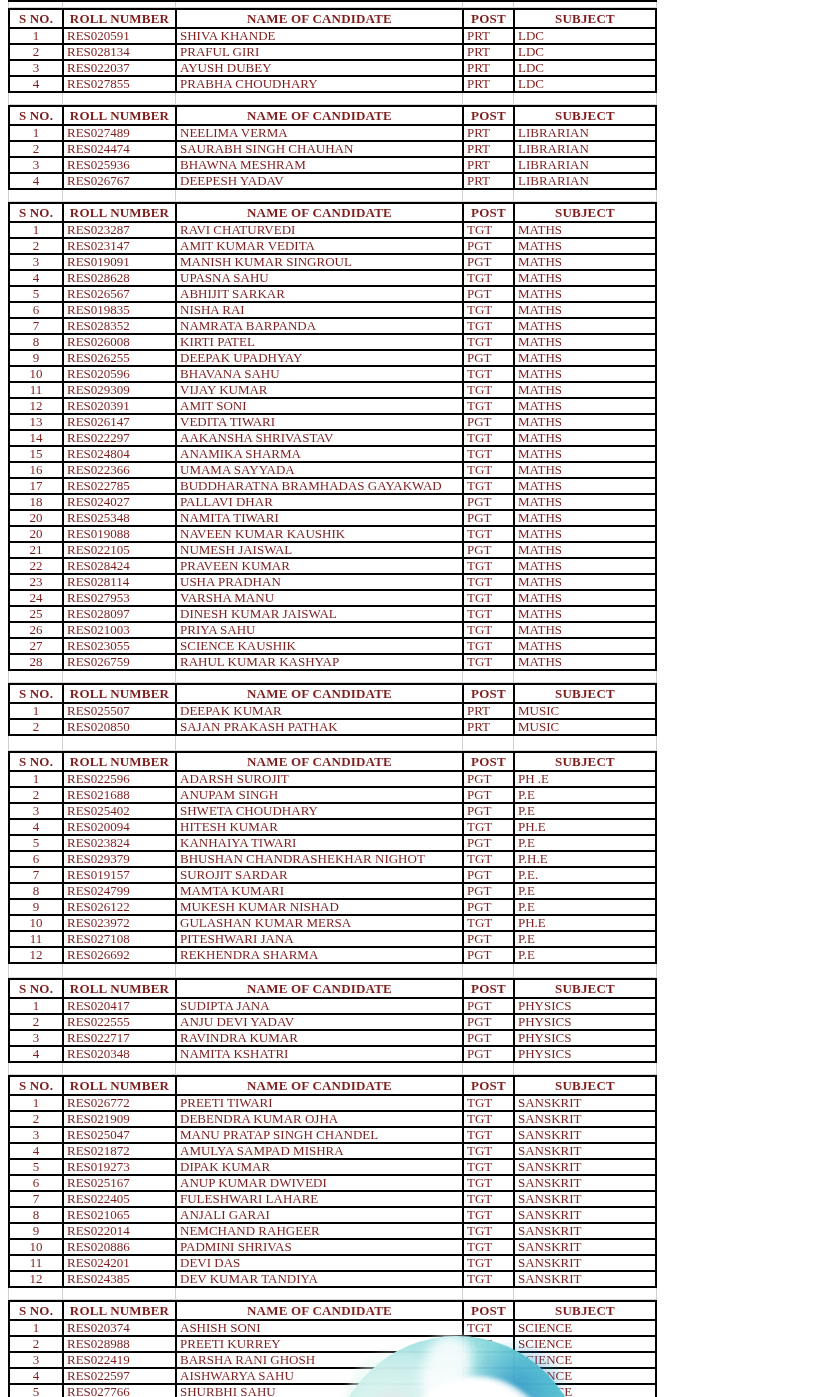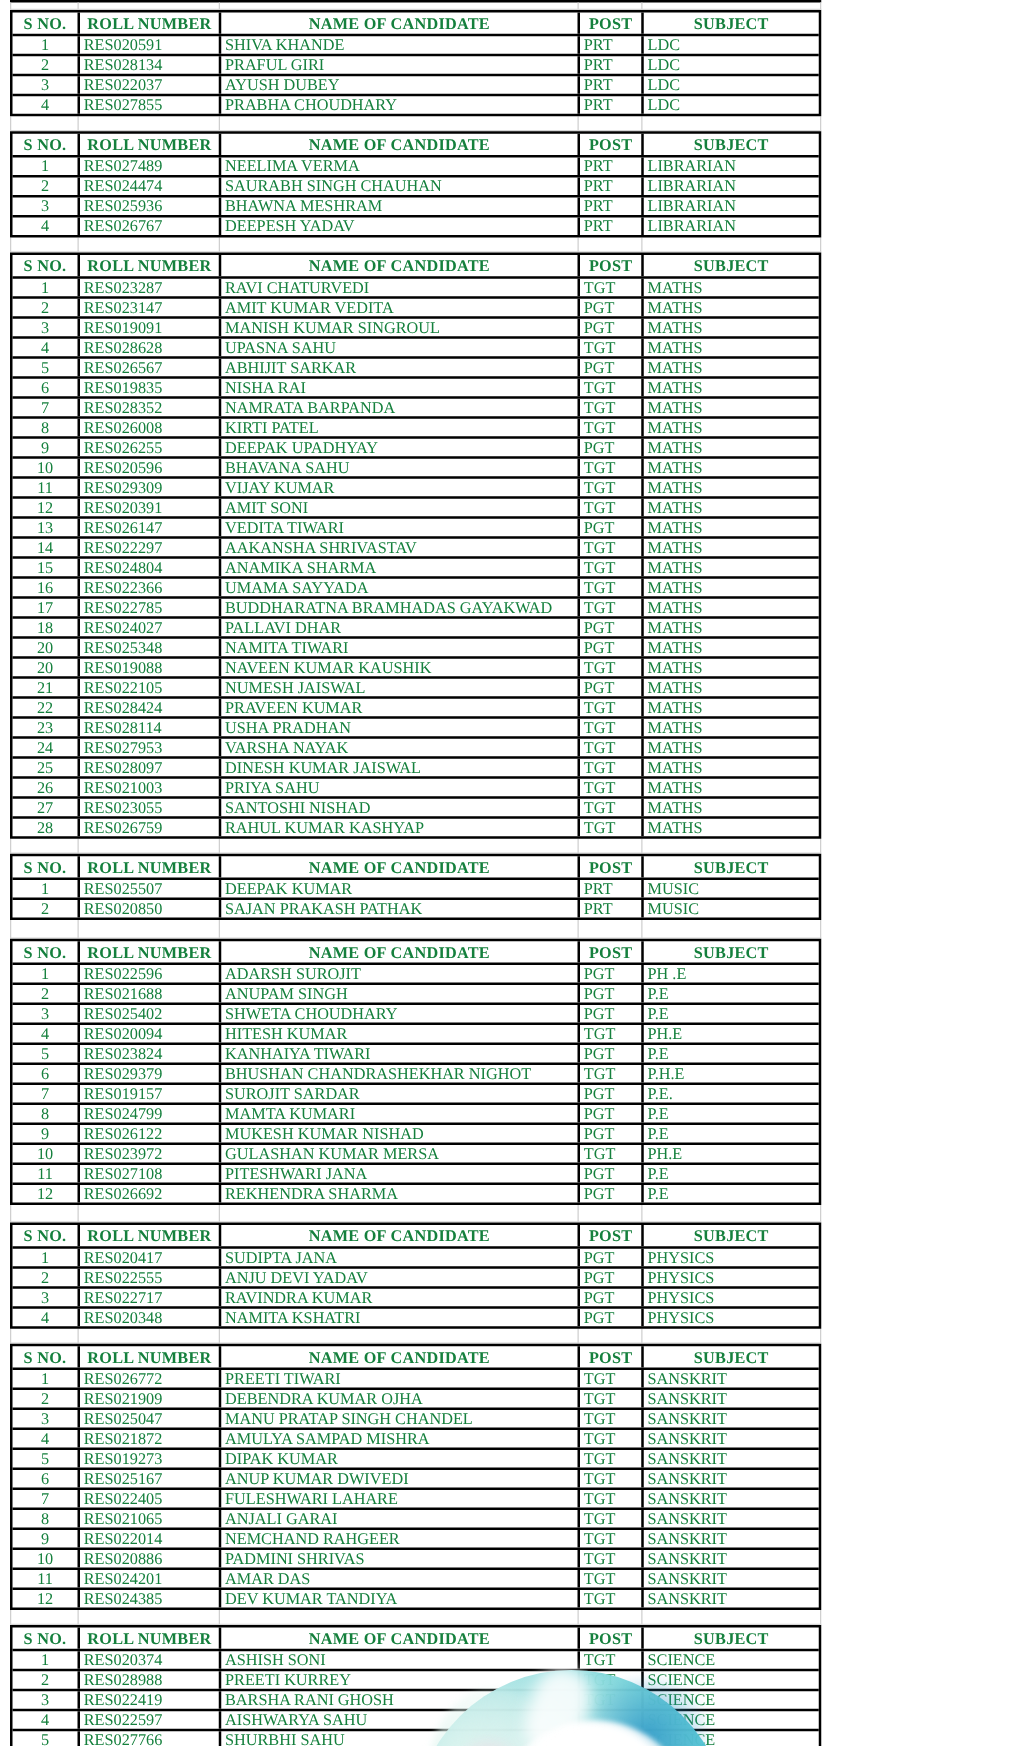--- a/index.html
+++ b/index.html
@@ -1,17 +1,17 @@
 <!DOCTYPE html>
 <html><head>
 <meta charset="utf-8">
 <style>
   html,body{margin:0;padding:0;background:#ffffff;}
   .page{position:relative;width:828px;height:1397px;background:#ffffff;overflow:hidden;
-        font-family:"Liberation Serif","DejaVu Serif",serif;color:#15803d;}
+        font-family:"Liberation Serif","DejaVu Serif",serif;color:#7f1d1d;}
   .topline{position:absolute;left:8px;top:0;width:649px;height:2px;background:#000;}
   .tbl{position:absolute;left:8px;width:649px;border:2px solid #000;background:#fff;
        box-sizing:border-box;z-index:2;}
   .row{display:flex;height:16px;border-top:2px solid #000;box-sizing:border-box;}
   .row.header{height:17px;border-top:none;font-weight:bold;}
   .cell{box-sizing:border-box;border-left:2px solid #000;padding:0 3px;font-size:13px;
         line-height:14px;white-space:nowrap;overflow:hidden;}
   .cell:first-child{border-left:none;text-align:center;}
   .row.header .cell{text-align:center;padding-top:2px;font-size:13px;letter-spacing:.2px;}
   .c0{width:52px;}.c1{width:113px;}.c2{width:287px;}.c3{width:51px;}.c4{width:142px;}
@@ -280,42 +280,42 @@
         <div class="row">
           <span class="cell c0">23</span>
           <span class="cell c1">RES028114</span>
           <span class="cell c2">USHA PRADHAN</span>
           <span class="cell c3">TGT</span>
           <span class="cell c4">MATHS</span>
         </div>
         <div class="row">
           <span class="cell c0">24</span>
           <span class="cell c1">RES027953</span>
-          <span class="cell c2">VARSHA NAYAK</span>
+          <span class="cell c2">VARSHA MANU</span>
           <span class="cell c3">TGT</span>
           <span class="cell c4">MATHS</span>
         </div>
         <div class="row">
           <span class="cell c0">25</span>
           <span class="cell c1">RES028097</span>
           <span class="cell c2">DINESH KUMAR JAISWAL</span>
           <span class="cell c3">TGT</span>
           <span class="cell c4">MATHS</span>
         </div>
         <div class="row">
           <span class="cell c0">26</span>
           <span class="cell c1">RES021003</span>
           <span class="cell c2">PRIYA SAHU</span>
           <span class="cell c3">TGT</span>
           <span class="cell c4">MATHS</span>
         </div>
         <div class="row">
           <span class="cell c0">27</span>
           <span class="cell c1">RES023055</span>
-          <span class="cell c2">SANTOSHI NISHAD</span>
+          <span class="cell c2">SCIENCE KAUSHIK</span>
           <span class="cell c3">TGT</span>
           <span class="cell c4">MATHS</span>
         </div>
         <div class="row">
           <span class="cell c0">28</span>
           <span class="cell c1">RES026759</span>
           <span class="cell c2">RAHUL KUMAR KASHYAP</span>
           <span class="cell c3">TGT</span>
           <span class="cell c4">MATHS</span>
         </div>
@@ -547,21 +547,21 @@
         <div class="row">
           <span class="cell c0">10</span>
           <span class="cell c1">RES020886</span>
           <span class="cell c2">PADMINI SHRIVAS</span>
           <span class="cell c3">TGT</span>
           <span class="cell c4">SANSKRIT</span>
         </div>
         <div class="row">
           <span class="cell c0">11</span>
           <span class="cell c1">RES024201</span>
-          <span class="cell c2">AMAR DAS</span>
+          <span class="cell c2">DEVI DAS</span>
           <span class="cell c3">TGT</span>
           <span class="cell c4">SANSKRIT</span>
         </div>
         <div class="row">
           <span class="cell c0">12</span>
           <span class="cell c1">RES024385</span>
           <span class="cell c2">DEV KUMAR TANDIYA</span>
           <span class="cell c3">TGT</span>
           <span class="cell c4">SANSKRIT</span>
         </div>

